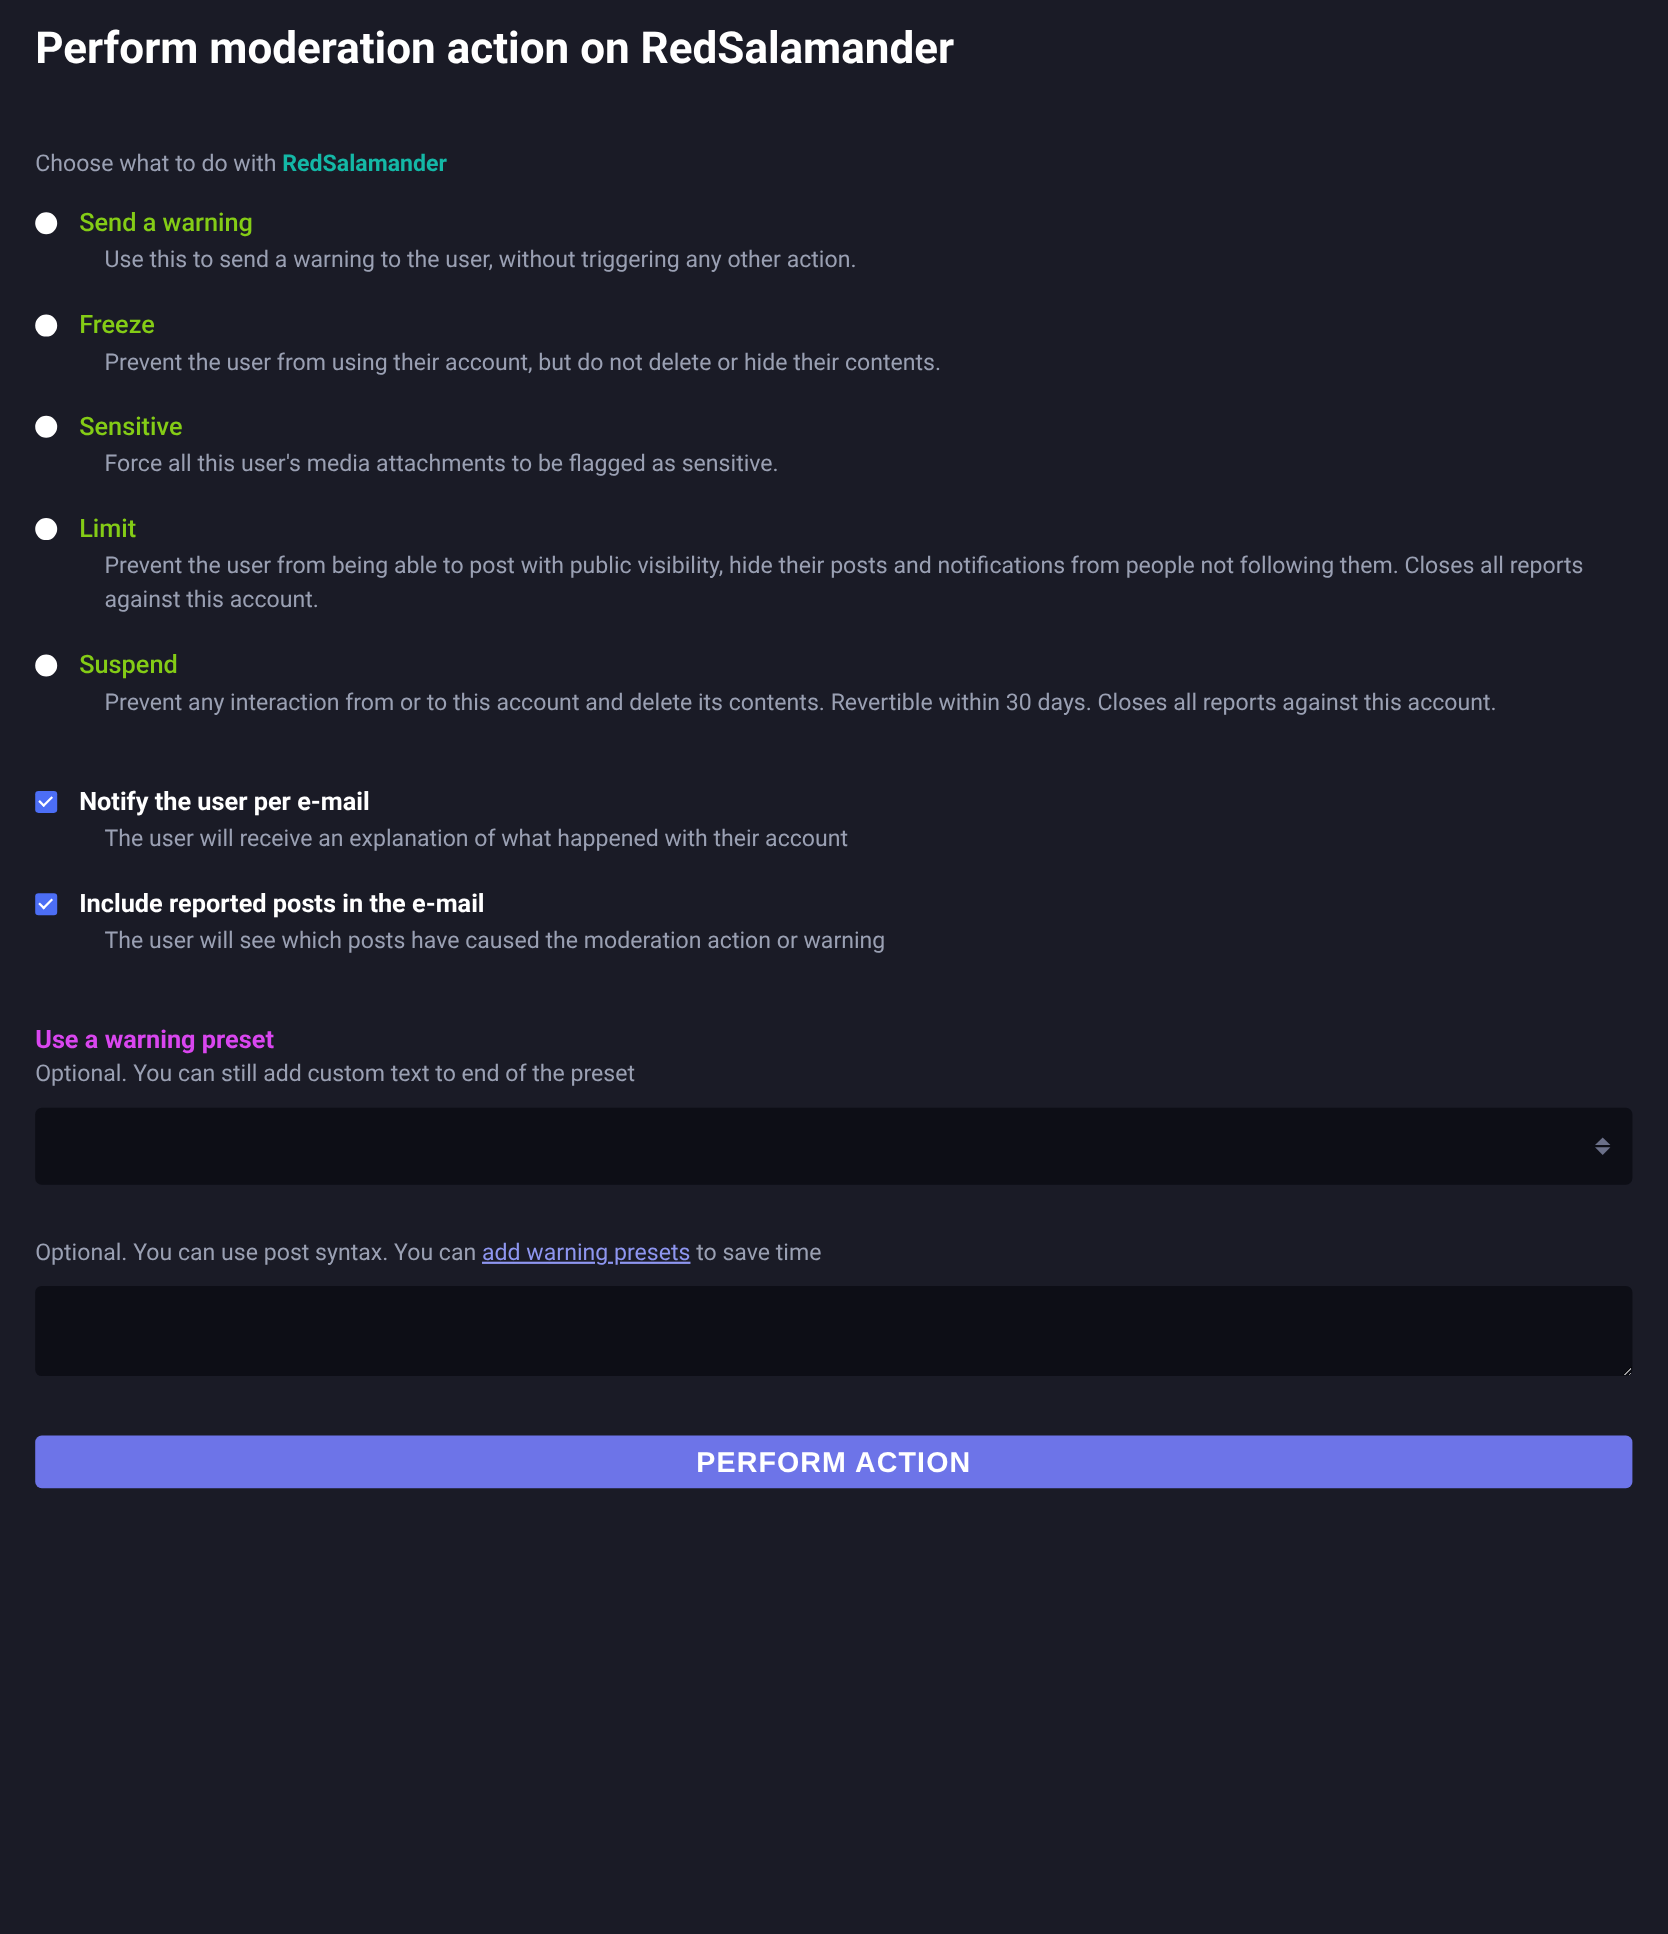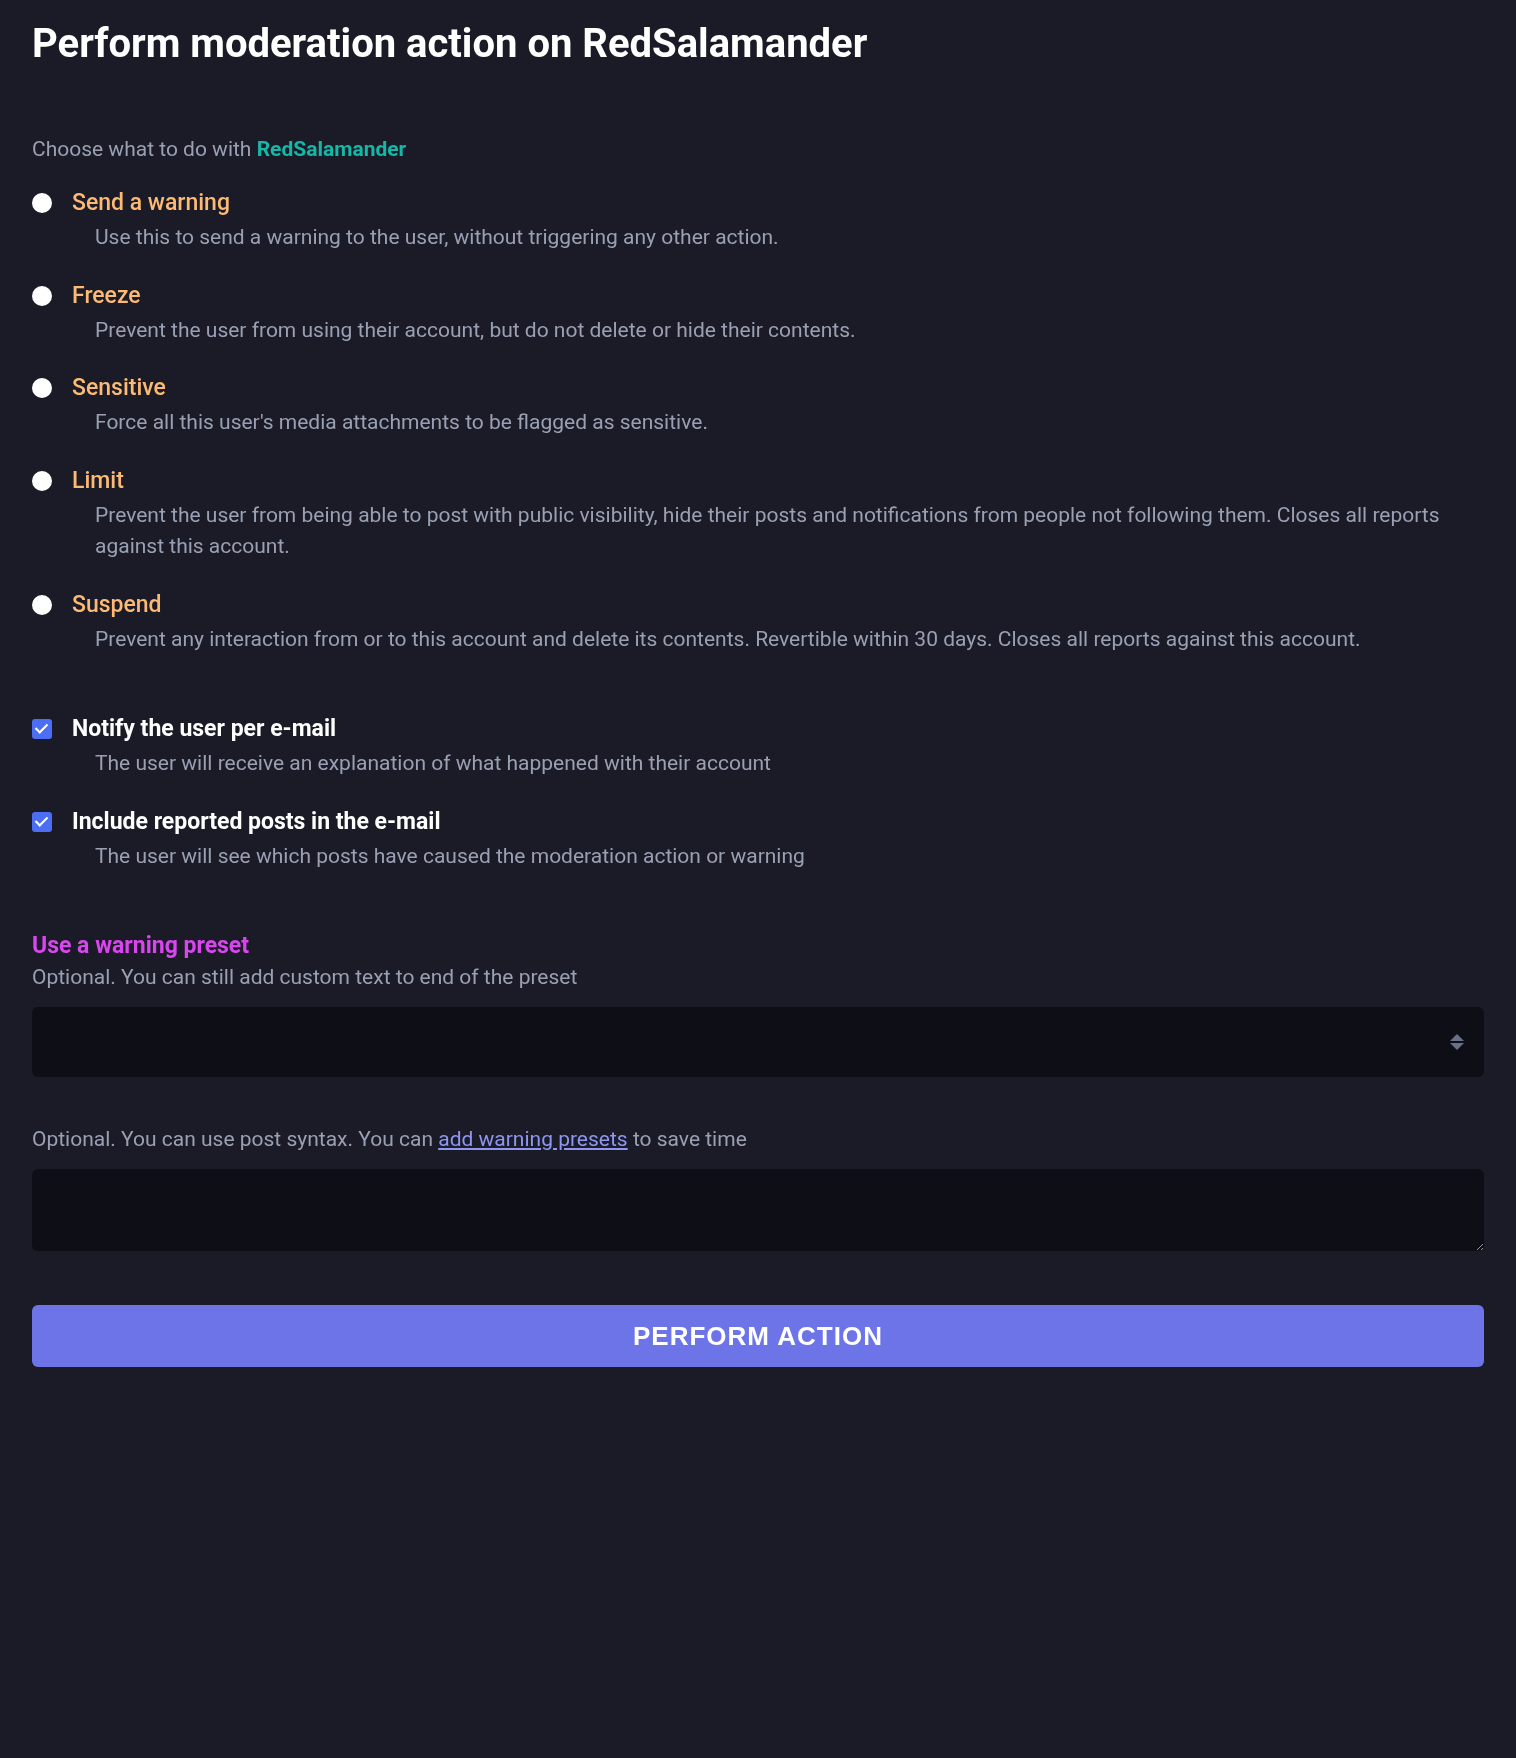--- a/index.html
+++ b/index.html
@@ -86,21 +86,21 @@
       border: solid white;
       border-width: 0 2.5px 2.5px 0;
       transform: rotate(45deg);
     }
     .option-content {
       flex: 1;
     }
     .option-title {
       font-size: 23px;
       font-weight: 500;
-      color: #fdba74;
+      color: #84cc16;
       margin-bottom: 6px;
     }
     .option-title-bold {
       font-size: 23px;
       font-weight: 700;
       color: #ffffff;
       margin-bottom: 6px;
     }
     .option-description {
       font-size: 21px;
@@ -171,21 +171,21 @@
       font-size: 20px;
       padding: 14px 18px;
       font-family: inherit;
       resize: vertical;
     }
     .section {
       margin-bottom: 50px;
     }
     .submit-button {
       width: 100%;
-      height: 62px;
+      height: 48px;
       background-color: #6d74e8;
       border: none;
       border-radius: 6px;
       color: #ffffff;
       font-size: 26px;
       font-weight: 700;
       letter-spacing: 1px;
       cursor: pointer;
       text-transform: uppercase;
     }

